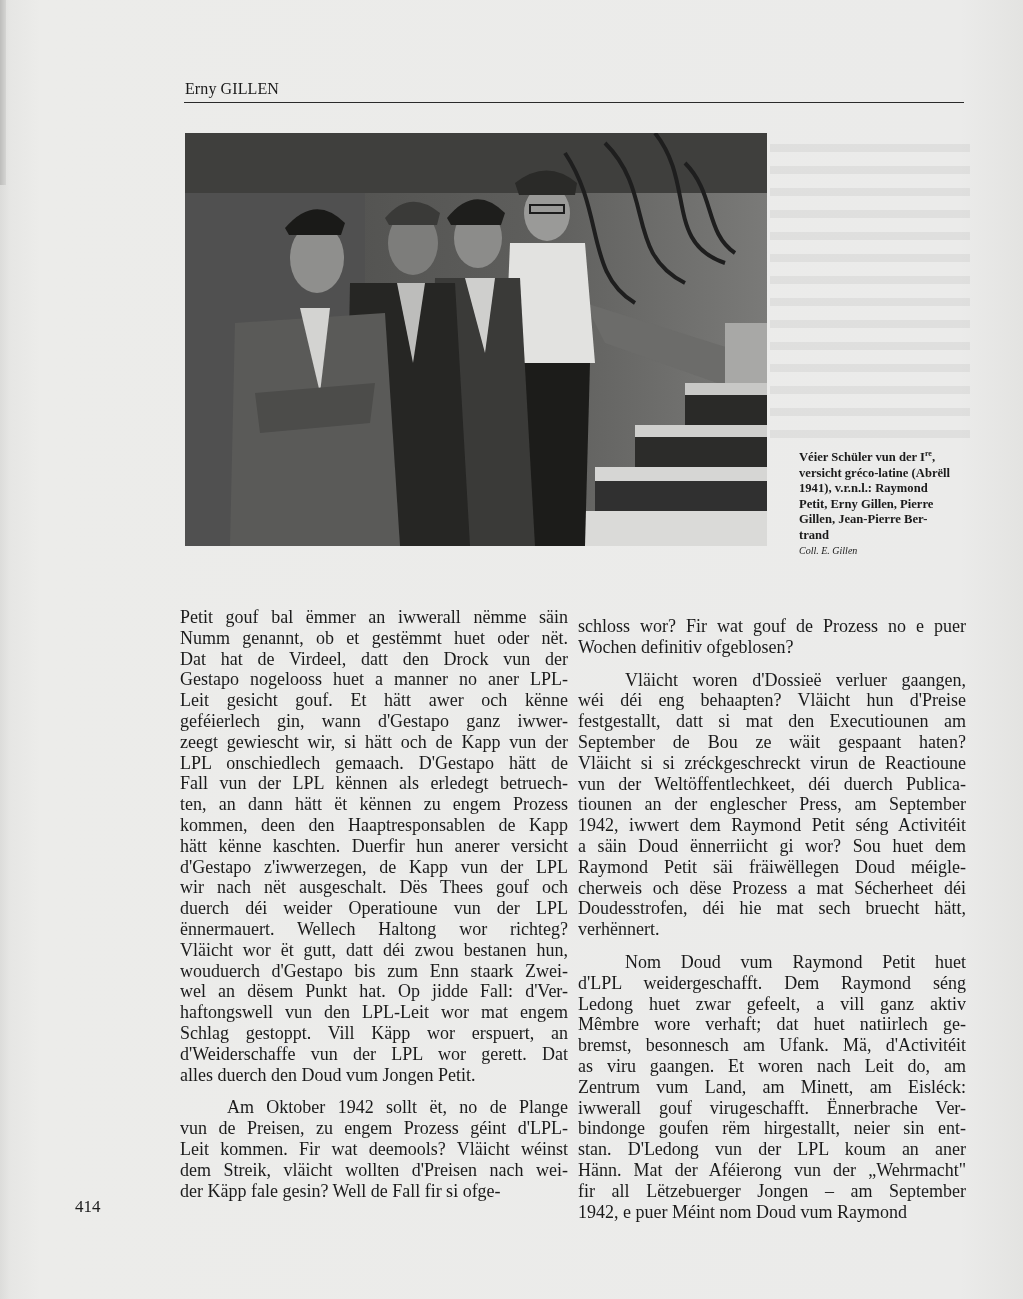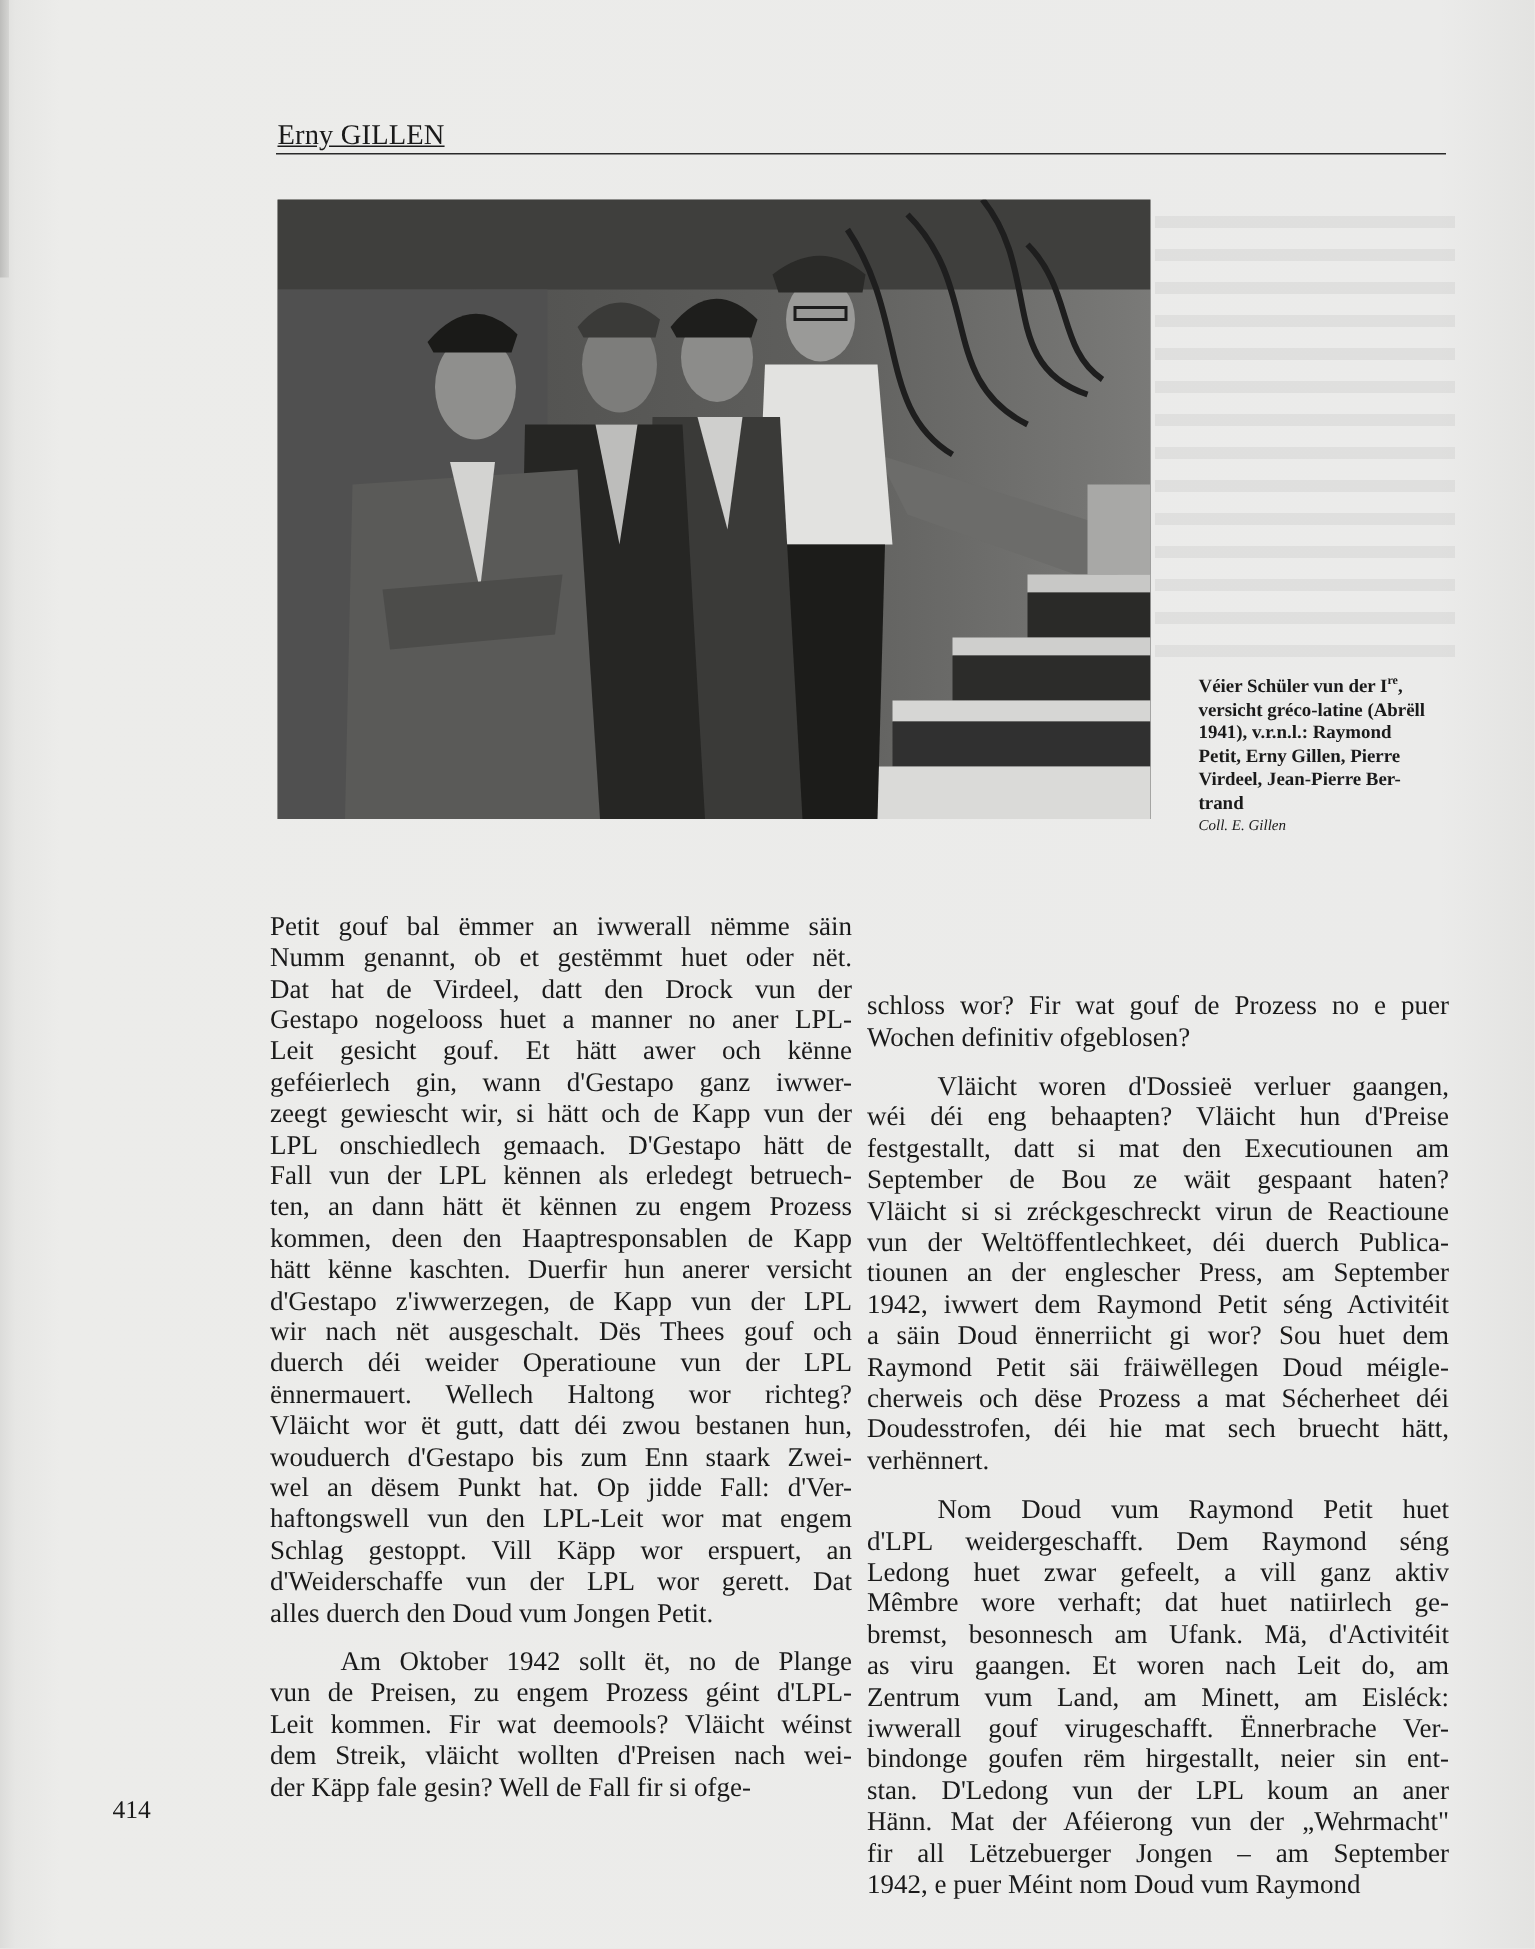--- a/index.html
+++ b/index.html
@@ -13,21 +13,21 @@
   .page {
     position: absolute; left: 0; top: 0; width: 1023px; height: 1299px;
     background: linear-gradient(90deg, #dcdcda 0px, #e6e6e4 10px, #ececea 40px, #ebebea 960px, #e3e3e1 1023px);
   }
   .spine {
     position: absolute; left: 0; top: 0; width: 6px; height: 185px;
     background: linear-gradient(90deg, #bdbdbb, #d5d5d3);
   }
   .running-head {
     position: absolute; left: 185px; top: 80px;
-    font-size: 19px; letter-spacing: 0.1px; text-decoration: underline;
+    font-size: 16px; letter-spacing: 0.1px;
   }
   .head-rule {
     position: absolute; left: 184px; top: 102px; width: 780px; height: 1px;
     background: #2a2a2a;
   }
   .photo {
     position: absolute; left: 185px; top: 133px; width: 582px; height: 413px;
     overflow: hidden;
     background: #5a5a58;
   }
@@ -45,21 +45,21 @@
   }
   .caption sup { font-size: 8px; line-height: 0; }
   .col {
     position: absolute; top: 607px; width: 388px;
     font-size: 18px; line-height: 20.8px;
     text-align: justify;
   }
   .col p { margin: 0; }
   .col p + p { margin-top: 12px; }
   .col-left { left: 180px; }
-  .col-right { left: 578px; top: 616px; margin-top: 44px; }
+  .col-right { left: 578px; top: 616px; }
   .line { display: block; text-align: justify; text-align-last: justify; white-space: nowrap; }
   .line.last { text-align-last: left; }
   .folio {
     position: absolute; left: 75px; top: 1197px; font-size: 17px;
   }
 </style>
 </head>
 <body>
 
 <div class="page">
@@ -124,21 +124,21 @@
     </svg>
   </div>
 
   <div class="bleed"></div>
 
   <div class="caption">
     <span>Véier Schüler vun der I</span><sup>re</sup><span>,</span><br>
     <span>versicht gréco-latine (Abrëll</span><br>
     <span>1941), v.r.n.l.: Raymond</span><br>
     <span>Petit, Erny Gillen, Pierre</span><br>
-    <span>Virdeel, Jean-Pierre Ber-</span><br>
+    <span>Gillen, Jean-Pierre Ber-</span><br>
     <span>trand</span>
     <span class="credit">Coll. E. Gillen</span>
   </div>
 
   <div class="col col-left" id="col-left">
       <p>
         <span class="line">Petit gouf bal ëmmer an iwwerall nëmme säin</span>
         <span class="line">Numm genannt, ob et gestëmmt huet oder nët.</span>
         <span class="line">Dat hat de Virdeel, datt den Drock vun der</span>
         <span class="line">Gestapo nogelooss huet a manner no aner LPL-</span>

